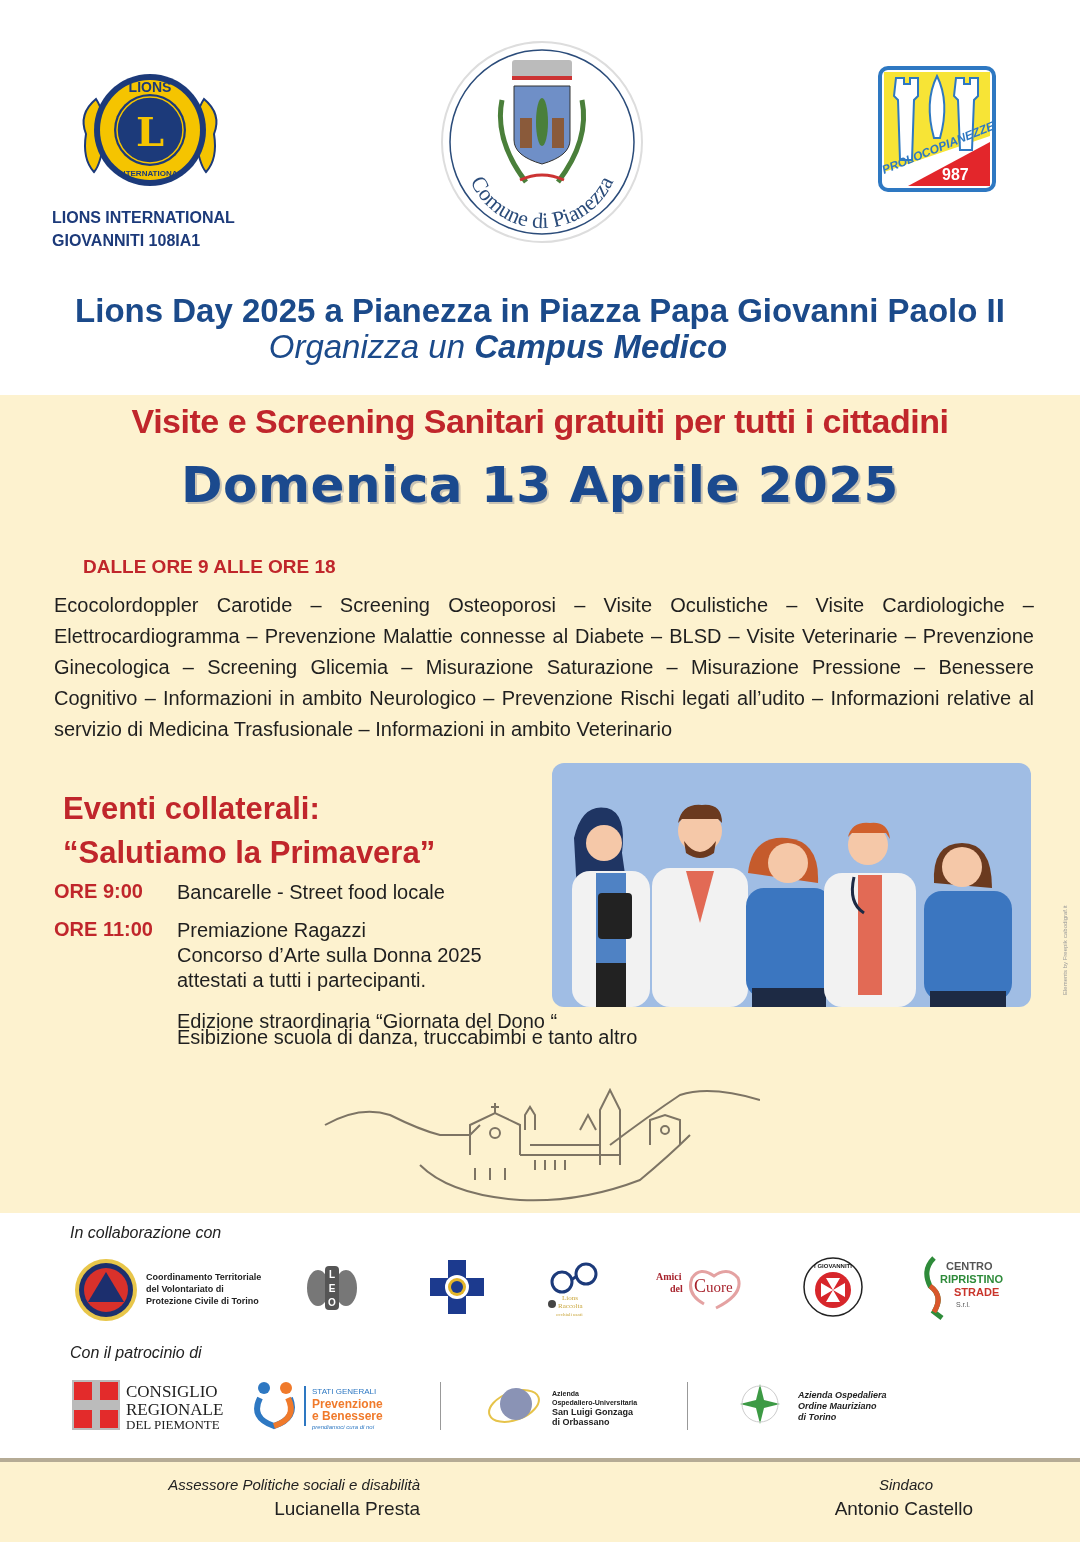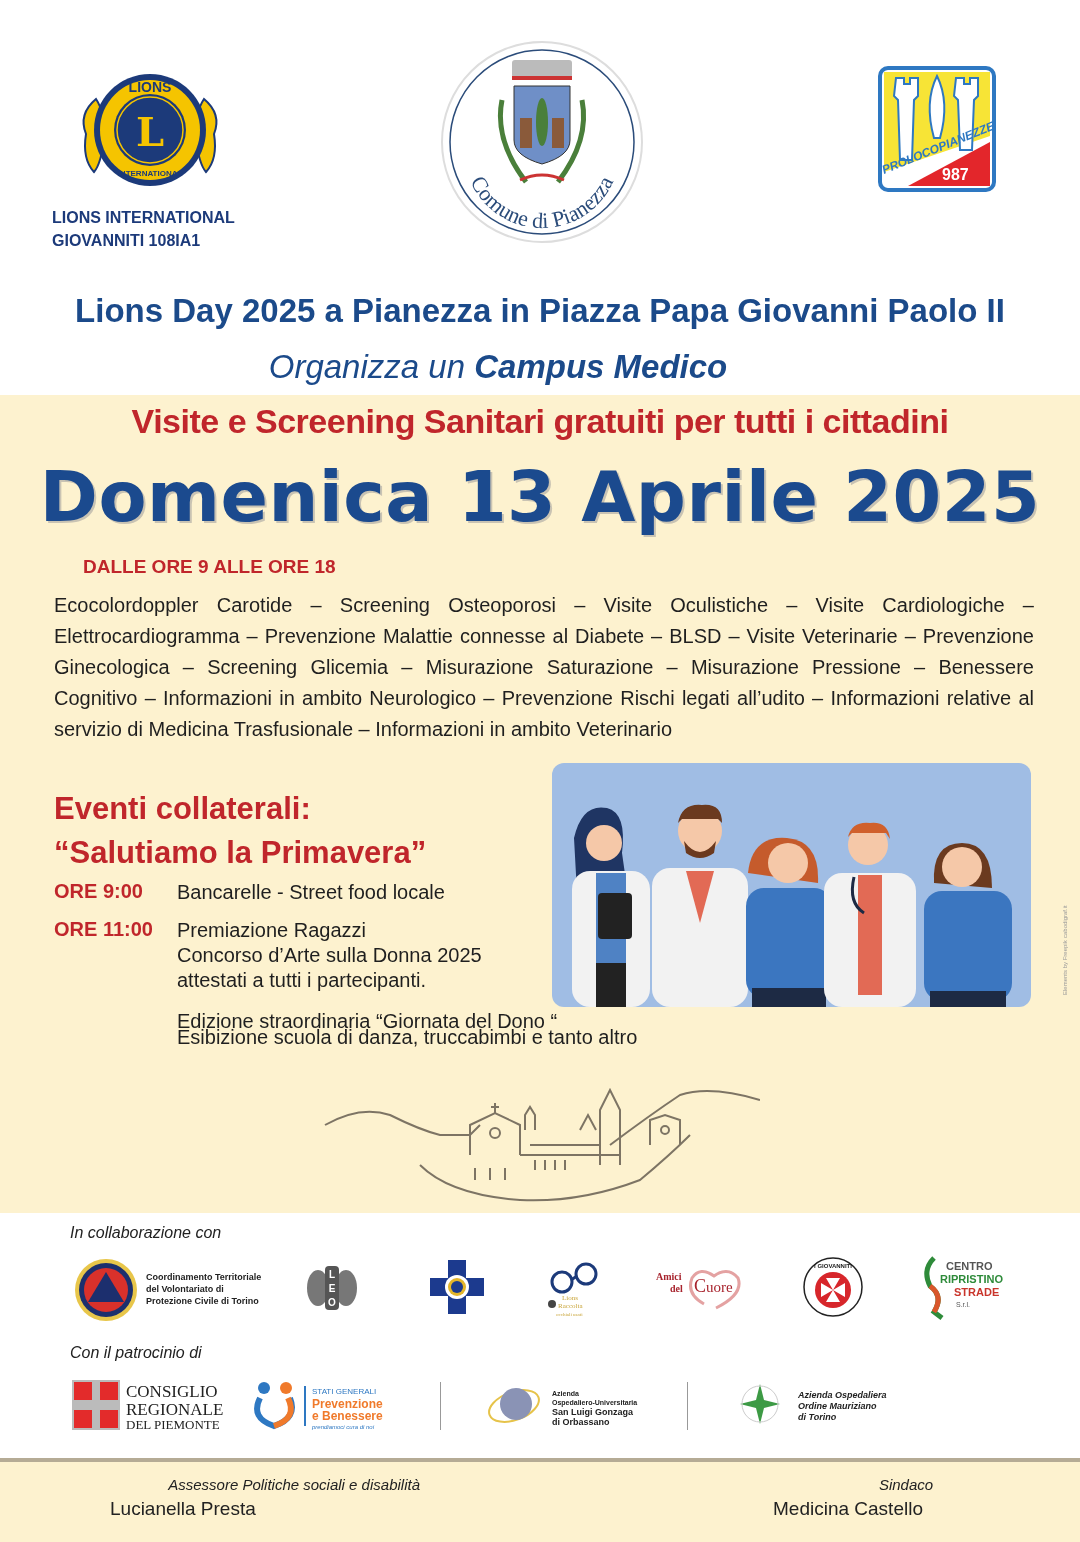--- a/index.html
+++ b/index.html
@@ -11,48 +11,48 @@
   .partners { position: absolute; left: 0; top: 1213px; width: 1080px; height: 245px; background: #fff; }
   .footer { position: absolute; left: 0; top: 1458px; width: 1080px; height: 84px; background: #fdf2cf; border-top: 4px solid #b5ab95; }
 
   
   .lions-logo { position: absolute; left: 76px; top: 64px; width: 148px; height: 134px; }
   .lions-caption { position: absolute; left: 52px; top: 206px; width: 200px; text-align: left; color: #1c3a7a; font-weight: bold; font-size: 16px; line-height: 23px; }
   .comune-logo { position: absolute; left: 440px; top: 40px; width: 204px; height: 204px; }
   .proloco-logo { position: absolute; left: 878px; top: 66px; width: 118px; height: 126px; }
 
   .title1 { position: absolute; left: 0; top: 292px; width: 1080px; text-align: center; color: #1b4a8a; font-weight: bold; font-size: 33px; }
-  .title2 { position: absolute; left: 0; top: 348px; width: 996px; text-align: center; color: #1b4a8a; font-style: italic; font-size: 33px; }
+  .title2 { position: absolute; left: 0; top: 328px; width: 996px; text-align: center; color: #1b4a8a; font-style: italic; font-size: 33px; }
   .title2 b { font-weight: bold; }
 
   .subtitle { position: absolute; left: 0; top: 402px; width: 1080px; text-align: center; color: #c0262b; font-weight: bold; font-size: 34px; letter-spacing: -0.5px; }
-  .date { position: absolute; left: 0; top: 456px; width: 1080px; text-align: center; color: #1b4a8e; font-weight: 900; font-size: 70px; letter-spacing: 0.5px; text-shadow: 2px 2px 0 #c9c3b3; font-family: "DejaVu Sans", sans-serif; }
+  .date { position: absolute; left: 0; top: 456px; width: 1080px; text-align: center; color: #1b4a8e; font-weight: 900; font-size: 50px; letter-spacing: 0.5px; text-shadow: 2px 2px 0 #c9c3b3; font-family: "DejaVu Sans", sans-serif; }
 
   .hours { position: absolute; left: 54px; top: 556px; color: #c0262b; font-weight: bold; font-size: 19px; margin-left: 29px; }
   .services { position: absolute; left: 54px; top: 590px; width: 980px; color: #1f1f1f; font-size: 20px; line-height: 31px; text-align: justify; }
 
-  .ev-title { position: absolute; left: 54px; top: 787px; color: #c0262b; font-weight: bold; font-size: 31px; line-height: 44px; }
+  .ev-title { position: absolute; left: 63px; top: 787px; color: #c0262b; font-weight: bold; font-size: 31px; line-height: 44px; }
   .ev-row { position: absolute; left: 54px; font-size: 20px; color: #1f1f1f; }
   .ev-time { position: absolute; left: 0; width: 120px; color: #c0262b; font-weight: bold; }
   .ev-text { position: absolute; left: 123px; width: 560px; line-height: 25px; }
   .ev-extra { position: absolute; left: 177px; font-size: 20px; color: #1f1f1f; }
 
   .illus { position: absolute; left: 552px; top: 763px; width: 479px; height: 244px; background: #a0bde4; border-radius: 12px; overflow: hidden; }
   .credit { position: absolute; font-size: 6px; color: #999; transform: rotate(-90deg); transform-origin: left top; white-space: nowrap; }
 
   .skyline { position: absolute; left: 320px; top: 1085px; width: 440px; height: 120px; }
 
   .p-label { position: absolute; left: 70px; font-style: italic; font-size: 16px; color: #222; }
   .protciv-text { position: absolute; left: 146px; top: 1271px; font-size: 9px; line-height: 12px; color: #222; font-weight: bold; }
   .logo-box { position: absolute; }
 
   .sep { position: absolute; width: 1px; background: #999; }
 
   .f-role { position: absolute; top: 1476px; font-style: italic; font-size: 15px; color: #222; text-align: center; }
-  .f-name { position: absolute; top: 1498px; font-size: 19px; color: #222; text-align: left; }
+  .f-name { position: absolute; top: 1498px; font-size: 19px; color: #222; text-align: right; }
 </style>
 </head>
 <body>
 
 <div class="top"></div>
 <div class="cream"></div>
 <div class="partners"></div>
 <div class="footer"></div>
 
 <svg class="lions-logo" viewBox="0 0 148 134">
@@ -288,13 +288,13 @@
   <path d="M24 4 L28 20 L44 24 L28 28 L24 44 L20 28 L4 24 L20 20Z" fill="#3d9a45"></path>
   <circle cx="24" cy="24" r="18" fill="none" stroke="#ccc" stroke-width="1"></circle>
   <text x="62" y="18" font-size="9" font-weight="bold" font-style="italic" fill="#222" font-family="Liberation Sans, sans-serif">Azienda Ospedaliera</text>
   <text x="62" y="29" font-size="9" font-weight="bold" font-style="italic" fill="#222" font-family="Liberation Sans, sans-serif">Ordine Mauriziano</text>
   <text x="62" y="40" font-size="9" font-weight="bold" font-style="italic" fill="#222" font-family="Liberation Sans, sans-serif">di Torino</text>
 </svg>
 
 <div class="f-role" style="left:110px; width:310px;text-align:right;">Assessore Politiche sociali e disabilità</div>
 <div class="f-name" style="left:110px; width:310px;">Lucianella Presta</div>
 <div class="f-role" style="left:806px; width:200px;">Sindaco</div>
-<div class="f-name" style="left:773px; width:200px;">Medicina Castello</div>
+<div class="f-name" style="left:773px; width:200px;">Antonio Castello</div>
 
 </body></html>

